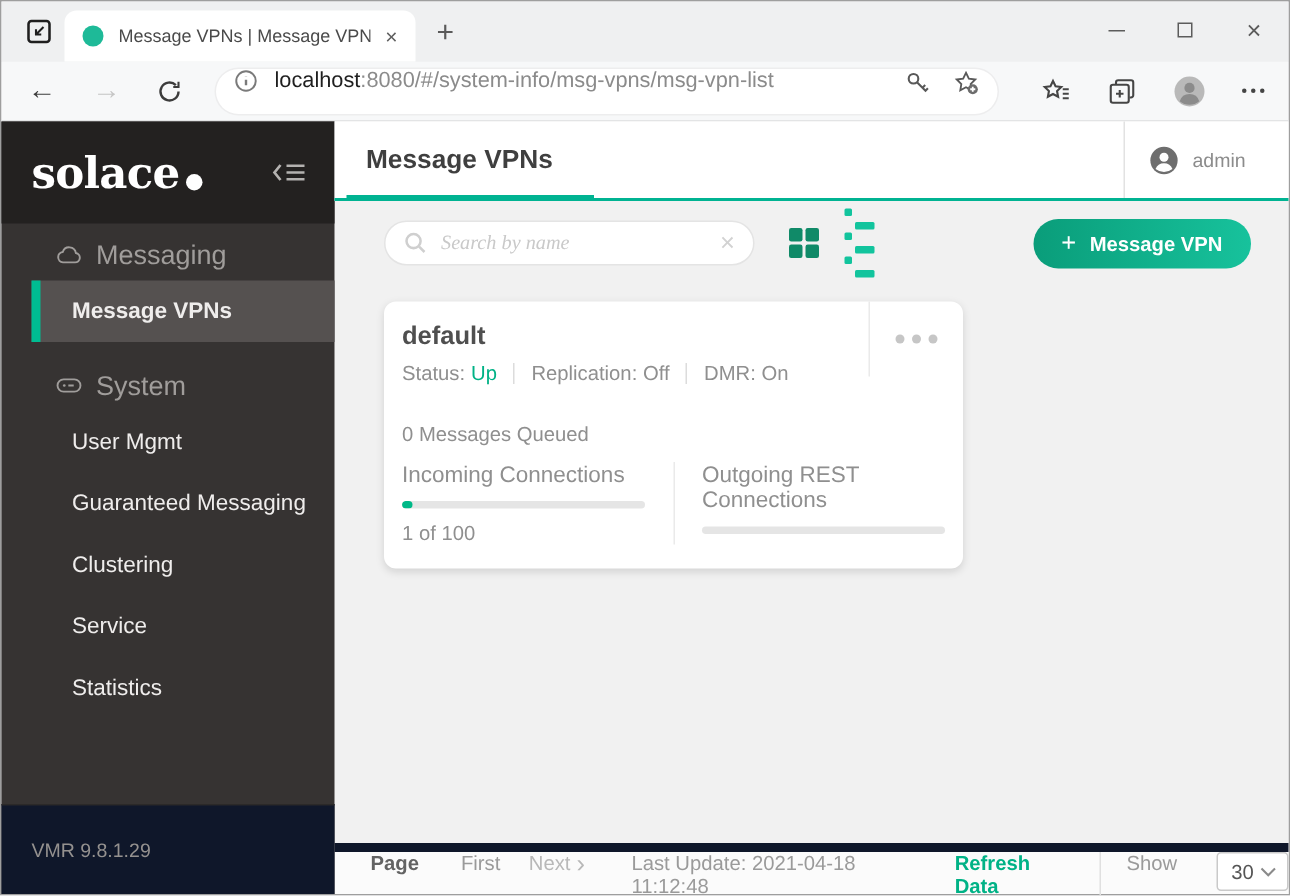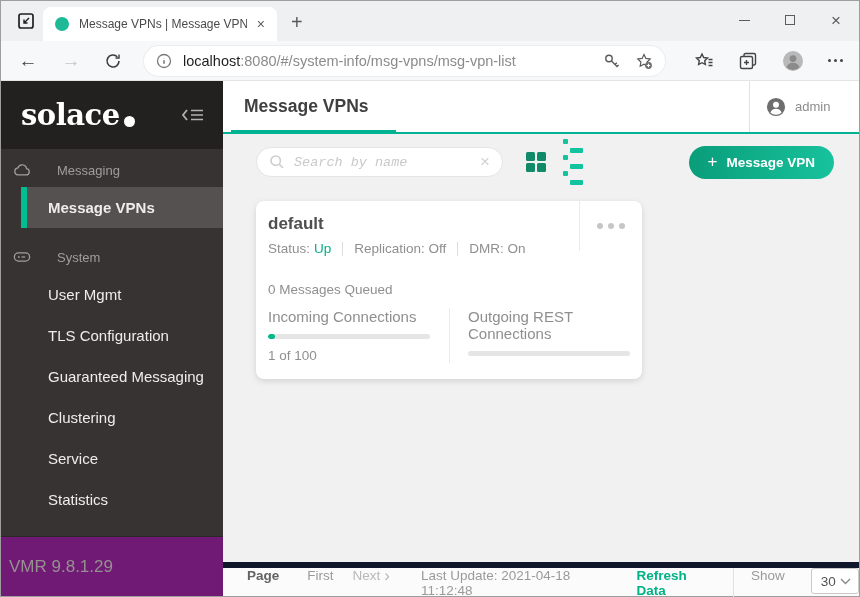--- a/index.html
+++ b/index.html
@@ -23,63 +23,63 @@
   .win-btn{width:46px;height:38px;display:flex;align-items:center;justify-content:center;color:#5c5c5c;}
   .glyph-min{display:block;width:11px;height:1px;background:#5c5c5c;}
   .glyph-max{display:block;width:10px;height:10px;border:1px solid #5c5c5c;}
   .glyph-close{font-size:17px;line-height:17px;color:#5c5c5c;}
 
   
   .toolbar{height:40px;background:#f7f8f9;border-bottom:1px solid #e3e4e5;display:flex;align-items:center;padding-left:17px;flex:none;}
   .nav-arrow{font-size:19px;color:#3c3c3c;width:20px;text-align:center;margin-right:23px;}
   .nav-arrow.disabled{color:#c6c6c6;}
   .refresh-icon{width:18px;height:18px;color:#3c3c3c;margin-right:2px;}
-  .address{width:521px;height:30px;background:#fff;border-radius:16px;display:flex;align-items:center;padding:0 12px;margin-left:20px;box-shadow:0 0 0 1px #ededee;}
+  .address{width:521px;height:30px;background:#fff;border-radius:16px;display:flex;padding:0 12px;margin-left:20px;box-shadow:0 0 0 1px #ededee;}
   .info-icon{width:16px;height:16px;color:#7a7a7a;flex:none;}
   .addr-url{flex:1;font-size:14.5px;color:#8b8b8b;margin-left:11px;white-space:nowrap;overflow:hidden;}
   .addr-url .host{color:#1f1f1f;}
   .addr-icon{width:18px;height:18px;color:#595959;flex:none;margin-left:14px;}
   .toolbar-right{margin-left:auto;display:flex;align-items:center;gap:24px;padding-right:16px;}
   .tb-icon{width:20px;height:20px;color:#454545;}
   .tb-avatar{width:22px;height:22px;}
   .more-dots{display:flex;gap:3px;}
   .more-dots i{width:3px;height:3px;border-radius:50%;background:#454545;}
 
   
   .app{flex:1;display:flex;min-height:0;}
 
   
   .sidebar{width:222px;background:#363332;display:flex;flex-direction:column;position:relative;flex:none;}
   .logo-block{height:68px;background:#232120;display:flex;align-items:center;justify-content:space-between;padding:0 18px 0 20px;flex:none;}
   .logo{font-family:"DejaVu Serif","Liberation Serif",serif;font-weight:700;font-size:29px;color:#fff;display:flex;align-items:baseline;letter-spacing:-0.5px;}
   .logo-dot{width:11px;height:11px;border-radius:50%;background:#fff;margin-left:4px;align-self:flex-end;margin-bottom:5px;}
   .collapse-icon{width:24px;height:18px;color:#b4b2b0;}
   .nav{padding-top:4px;}
-  .section-head{display:flex;align-items:center;height:34px;padding-left:12px;gap:26px;color:#a09d9b;font-size:13px;}
+  .section-head{display:flex;align-items:center;height:34px;padding-left:36px;gap:9px;color:#a09d9b;font-size:18px;}
   .section-head svg{width:18px;height:14px;flex:none;}
   .nav-item{height:41px;display:flex;align-items:center;padding-left:47px;font-size:15px;color:#efedec;cursor:default;}
   .nav-item.selected{margin-left:20px;padding-left:21px;background:#555150;border-left:6px solid #00bd92;font-weight:700;}
   .section-gap{margin-top:12px;}
-  .sidebar-footer{position:absolute;bottom:0;left:0;right:0;height:60px;background:#701a75;border-top:1px solid #2b2928;display:flex;align-items:center;padding-left:8px;color:#94918f;font-size:17px;}
+  .sidebar-footer{position:absolute;bottom:0;left:0;right:0;height:60px;background:#0f172a;border-top:1px solid #2b2928;display:flex;align-items:center;padding-left:20px;color:#94918f;font-size:13px;}
 
   
   .main{flex:1;display:flex;flex-direction:column;background:#f1f1f1;min-width:0;}
   .main-header{height:53px;background:#fff;border-bottom:2px solid var(--accent);display:flex;align-items:center;padding-left:21px;position:relative;flex:none;}
   .page-title{font-size:17.5px;font-weight:700;color:#3f3f3f;}
   .title-underline{position:absolute;left:8px;bottom:-2px;width:165px;height:4px;background:var(--accent);}
   .header-right{margin-left:auto;height:100%;border-left:1px solid #e2e2e2;display:flex;align-items:center;gap:9px;padding:0 20px 0 16px;min-width:110px;}
   .hdr-avatar{width:20px;height:20px;}
   .hdr-user{font-size:13px;color:#8c8c8c;}
 
   
   .content{flex:1;padding:5px 0 0 33px;min-height:0;}
   .toolbar-row{display:flex;align-items:center;}
   .search{width:247px;height:30px;background:#fff;border:1px solid #e4e4e4;border-radius:16px;display:flex;align-items:center;padding:0 12px;}
   .search-icon{width:16px;height:16px;color:#cfcfcf;flex:none;}
-  .search input{flex:1;border:0;outline:0;background:transparent;font-size:13.5px;color:#555;margin-left:9px;min-width:0;font-family:Liberation Mono, monospace;}
+  .search input{flex:1;border:0;outline:0;background:transparent;font-size:13.5px;color:#555;margin-left:9px;min-width:0;font-family:Liberation Serif, serif;}
   .search input::placeholder{font-style:italic;color:#c9c9c9;}
   .search-clear{font-size:17px;color:#d2d2d2;line-height:16px;}
   .grid-icon{display:grid;grid-template-columns:9px 9px;grid-template-rows:9px 9px;gap:2px;margin-left:23px;}
   .grid-icon i{background:var(--grid-green);border-radius:1.5px;}
   .list-icon{display:flex;flex-direction:column;gap:2px;margin-left:17px;}
   .list-icon .row{display:flex;gap:2px;}
   .list-icon .sq{width:5px;height:5px;background:var(--list-green);border-radius:1px;}
   .list-icon .bar{width:13px;height:5px;background:var(--list-green);border-radius:1px;}
   .add-btn{margin-left:auto;margin-right:25px;height:33px;border-radius:17px;border:0;padding:0 19px;background:linear-gradient(90deg,#0a9d7a,#17c29c);color:#fff;font-size:13.5px;font-weight:700;display:flex;align-items:center;gap:9px;font-family:inherit;}
   .add-btn .plus{font-size:17px;font-weight:400;line-height:14px;}
@@ -233,23 +233,20 @@
         <div class="section-head section-gap">
           <svg viewBox="0 0 20 14" fill="none" stroke="currentColor" stroke-width="1.4">
               <rect x="1.5" y="2.5" width="17" height="9" rx="4.5"></rect>
               <circle cx="6.5" cy="7" r="1" fill="currentColor" stroke="none"></circle>
               <path d="M9.5 7h4"></path>
             </svg>
           <span>System</span>
         </div>
         <div class="nav-item">
             <span>User Mgmt</span>
-          </div>
-        <div class="nav-item">
-            <span>TLS Configuration</span>
           </div>
         <div class="nav-item">
             <span>Guaranteed Messaging</span>
           </div>
         <div class="nav-item">
             <span>Clustering</span>
           </div>
         <div class="nav-item">
             <span>Service</span>
           </div>

